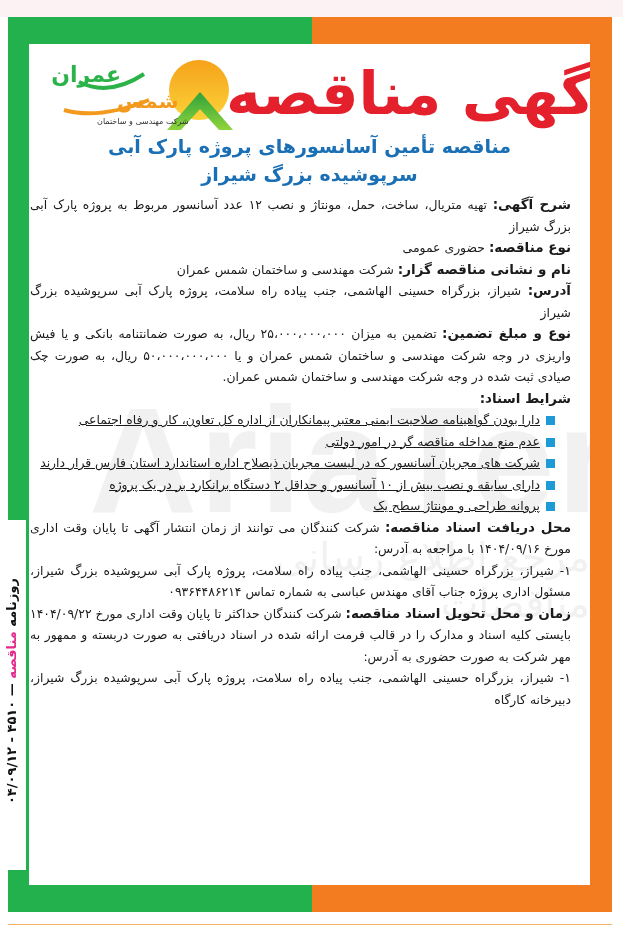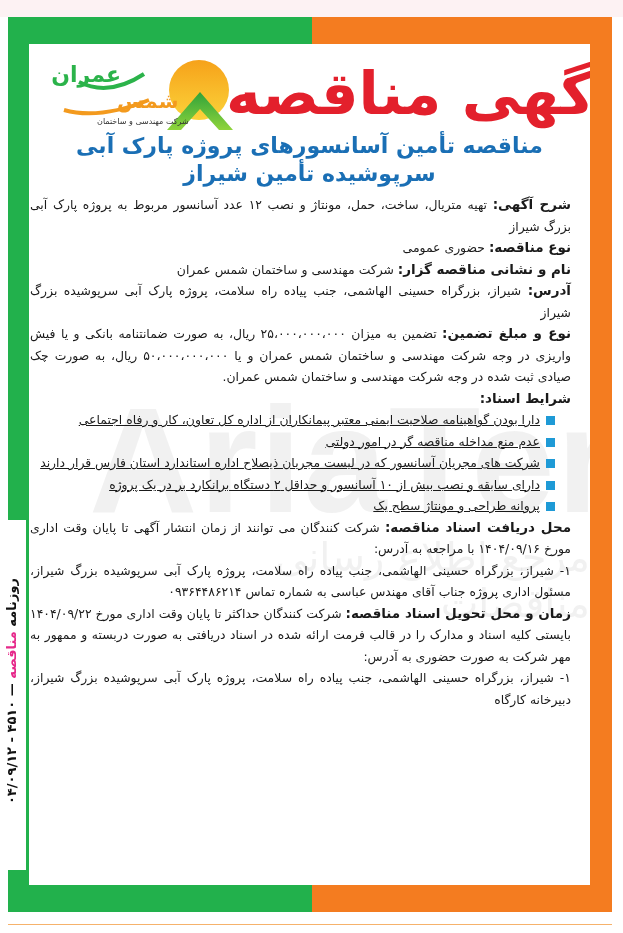--- a/index.html
+++ b/index.html
@@ -8,21 +8,21 @@
   .frame-green { position:absolute; left:8px; top:17px; width:304px; height:895px; background:#22b14c; }
   .frame-orange { position:absolute; left:312px; top:17px; width:300px; height:895px; background:#f47c20; }
   .panel { position:absolute; left:29px; top:44px; width:561px; height:841px; background:#ffffff; overflow:hidden; }
   .bottom-line { position:absolute; left:8px; top:924px; width:604px; height:1px; background:#f6b26b; }
   .watermark { position:absolute; left:0; top:330px; width:561px; height:260px; pointer-events:none; }
   .wm-text { position:absolute; left:60px; top:0; font-family:"Liberation Sans", sans-serif; font-weight:bold; font-size:150px; color:rgba(120,120,120,0.10); letter-spacing:2px; }
   .wm-sub { position:absolute; left:164px; top:160px; font-size:40px; color:rgba(120,120,120,0.10); direction:rtl; }
   .header { position:absolute; left:0; top:0; width:608px; height:95px; }
   .title-big { position:absolute; right:22px; top:20px; font-family:"DejaVu Sans", sans-serif; font-weight:bold; font-size:59px; color:#e3202c; direction:rtl; line-height:1; }
   .logo { position:absolute; left:10px; top:8px; width:200px; height:80px; }
-  .subtitle { position:absolute; left:0; top:88px; width:561px; text-align:center; direction:rtl; color:#1a6fb5; font-weight:bold; font-size:22px; line-height:28px; }
+  .subtitle { position:absolute; left:0; top:88px; width:561px; text-align:center; direction:rtl; color:#1a6fb5; font-weight:bold; font-size:19px; line-height:28px; }
   .body { position:absolute; left:1px; top:150px; width:541px; direction:rtl; text-align:justify; font-size:12.4px; line-height:21.5px; color:#1a1a1a; z-index:2; }
   .body p { margin:0; }
   .lbl { font-weight:bold; font-size:13.5px; }
   .cond { display:block; padding-right:16px;text-decoration:underline; }
   .bullet { display:inline-block; width:9px; height:9px; background:#1e9ad6; margin-left:6px; vertical-align:middle; }
   .closing { font-weight:bold; text-align:center; font-size:13.5px; margin-top:2px !important; }
   .side-tag { position:absolute; left:0px; top:520px; width:28px; height:350px; }
   .side-tag-inner { position:absolute; left:-150px; top:160px; width:330px; height:22px; transform:rotate(-90deg); direction:rtl; font-size:13px; font-weight:bold; color:#111; white-space:nowrap; text-align:center; }
   .side-tag-inner .pink { color:#e6288a; }
   .side-bg { position:absolute; left:4px; top:0; width:22px; height:350px; background:#ffffff; }
@@ -73,21 +73,21 @@
         <path d="M25 58 Q60 68 110 48" stroke="#f39a1e" stroke-width="4" fill="none"></path>
         <text x="78" y="56" font-size="20" font-weight="bold" fill="#f39a1e" font-family="DejaVu Sans, sans-serif">شمس</text>
         <text x="58" y="72" font-size="8" fill="#333" font-family="DejaVu Sans, sans-serif">شرکت مهندسی و ساختمان</text>
       </svg>
     </div>
     <div class="title-big">آگهی مناقصه</div>
   </div>
 
   <div class="subtitle">
     <div>مناقصه تأمین آسانسورهای پروژه پارک آبی</div>
-    <div>سرپوشیده تأمین شیراز</div>
+    <div>سرپوشیده بزرگ شیراز</div>
   </div>
 
   <div class="body">
     <p>
       <span class="lbl">شرح آگهی:</span><span> تهیه متریال، ساخت، حمل، مونتاژ و نصب ۱۲ عدد آسانسور مربوط به پروژه پارک آبی بزرگ شیراز</span>
     </p>
     <p>
       <span class="lbl">نوع مناقصه:</span><span> حضوری عمومی</span>
     </p>
     <p>

